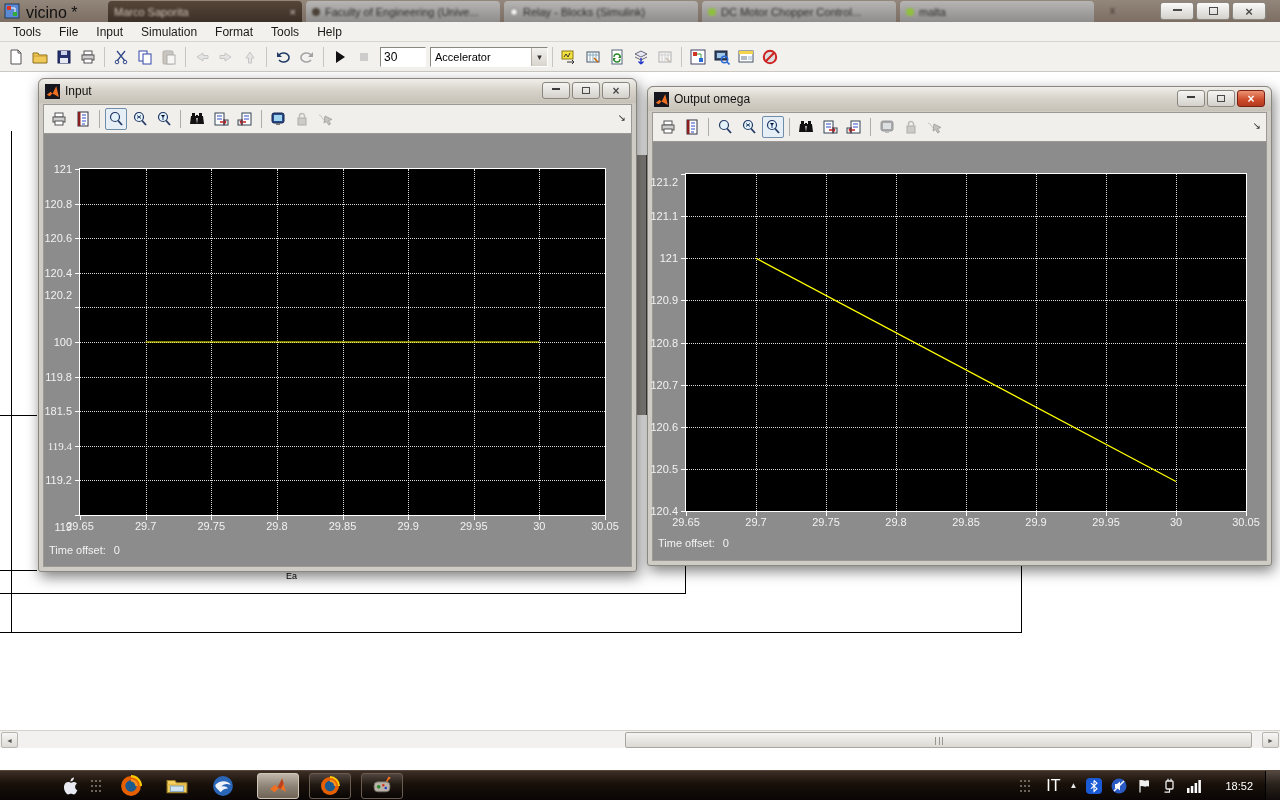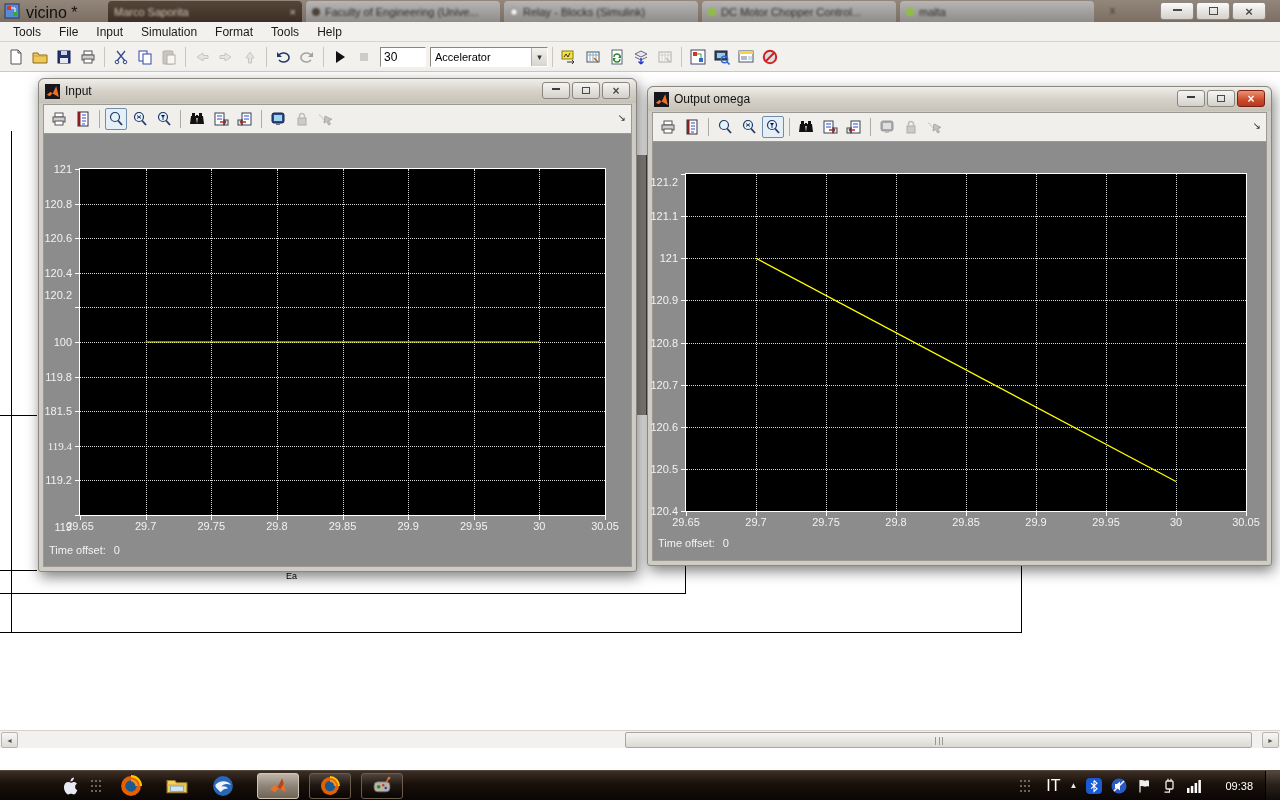--- a/index.html
+++ b/index.html
@@ -823,18 +823,18 @@
               <path d="M7 3V.8M10 3V.8" stroke="#eee" stroke-width="1.2"></path>
               <path d="M8.5 11v3.2H3.5" stroke="#eee" fill="none" stroke-width="1.2"></path>
             </svg></span>
           <span class="t-ico"><svg viewBox="0 0 16 16">
               <rect x="1" y="10" width="2.5" height="5" fill="#fff"></rect>
               <rect x="4.8" y="8" width="2.5" height="7" fill="#fff"></rect>
               <rect x="8.6" y="5" width="2.5" height="10" fill="#fff"></rect>
               <rect x="12.4" y="2" width="2.5" height="13" fill="#fff"></rect>
             </svg></span>
         </span>
-      <span class="tb-clock">09:38</span>
+      <span class="tb-clock">18:52</span>
     </div>
     <div class="tb-showdesk"></div>
   </div>
 
 </div>
 
 </body></html>

